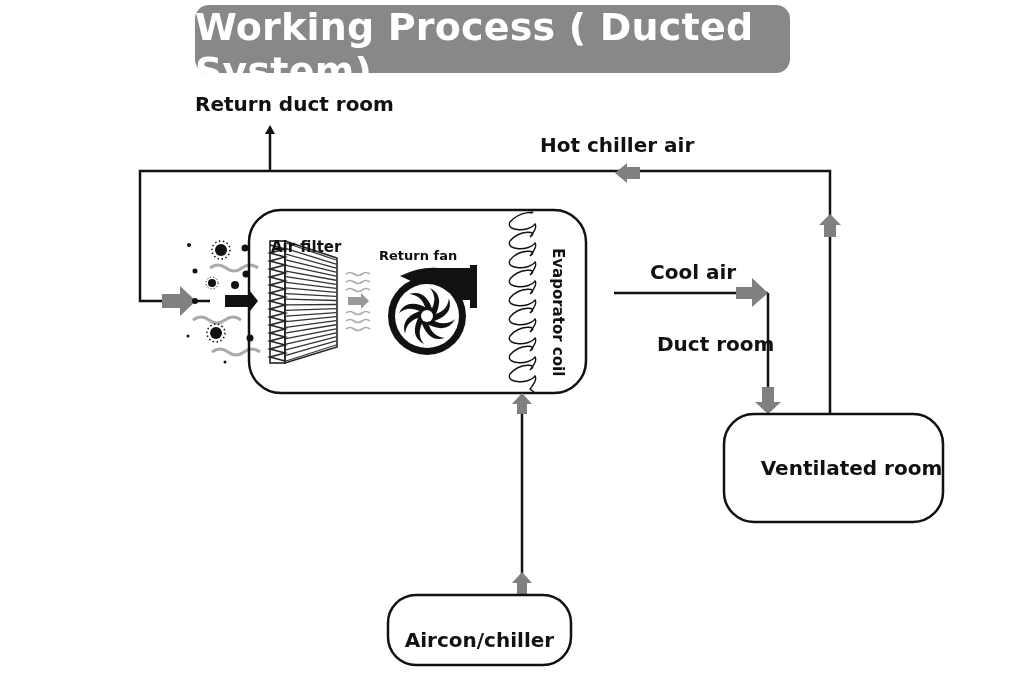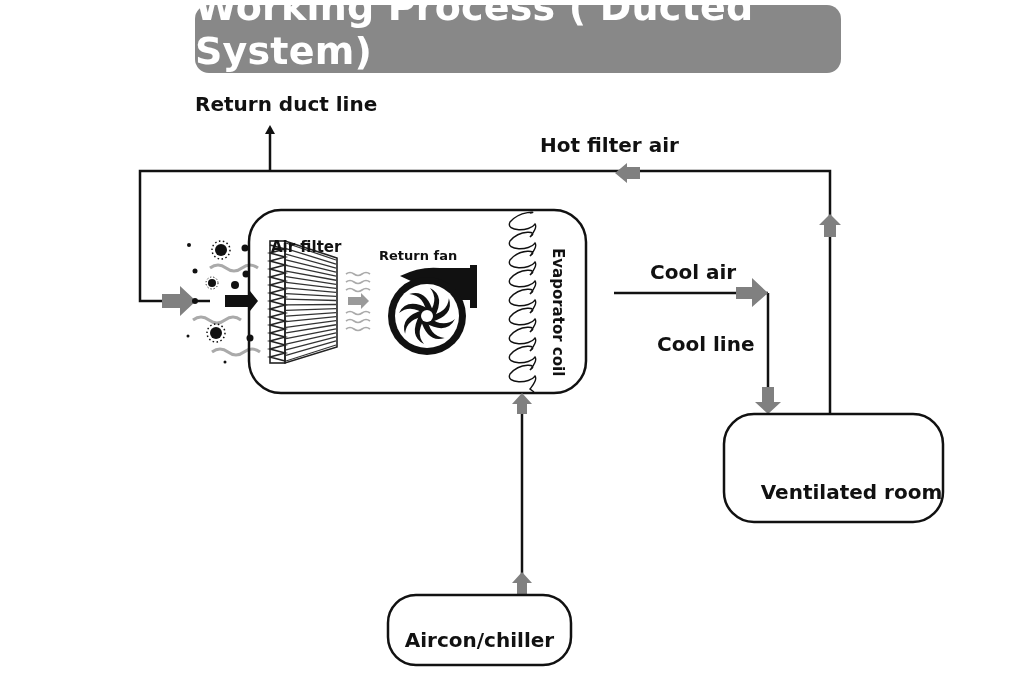--- a/index.html
+++ b/index.html
@@ -1,21 +1,21 @@
 <!DOCTYPE html>
 <html><head>
   <meta charset="utf-8">
   <style>
     html, body { margin: 0; padding: 0; background: #ffffff; }
     body { width: 1024px; height: 683px; position: relative; overflow: hidden;
            font-family: "DejaVu Sans", sans-serif; }
     .title-box {
-      position: absolute; left: 195px; top: 5px; width: 646px; height: 68px;
+      position: absolute; left: 195px; top: 5px; width: 595px; height: 68px;
       background: #888888; border-radius: 14px;
-      display: flex; align-items: flex-end; justify-content: center;
+      display: flex; align-items: flex-start; justify-content: center;
     }
     .title-text {
       color: #ffffff; font-weight: bold; font-size: 38px; letter-spacing: 0.2px;
       font-family: "DejaVu Sans", sans-serif;
     }
     .label {
       position: absolute; font-weight: bold; color: #111111; white-space: nowrap;
       font-family: "DejaVu Sans", sans-serif;
     }
     svg.diagram { position: absolute; left: 0; top: 0; }
@@ -151,22 +151,22 @@
 
   <rect x="724" y="414" width="219" height="108" rx="30" ry="30" fill="#fff" stroke="#111" stroke-width="2.5"></rect>
 
   <line x1="522" y1="404" x2="522" y2="585" stroke="#111" stroke-width="2.5"></line>
   <polygon fill="#808080" points="522,393 532,404 527,404 527,414 517,414 517,404 512,404"></polygon>
   <polygon fill="#808080" points="522,572 532,583 527,583 527,595 517,595 517,583 512,583"></polygon>
 
   <rect x="388" y="595" width="183" height="70" rx="28" ry="28" fill="#fff" stroke="#111" stroke-width="2.5"></rect>
 </svg>
 
-<div class="label" style="left:195px; top:92px; font-size:20px;">Return duct line</div>
-<div class="label" style="left:540px; top:133px; font-size:20px;">Hot filter air</div>
+<div class="label" style="left:195px; top:92px; font-size:20px;">Return duct room</div>
+<div class="label" style="left:540px; top:133px; font-size:20px;">Hot chiller air</div>
 <div class="label" style="left:271px; top:238px; font-size:15px;">Air filter</div>
 <div class="label" style="left:379px; top:248px; font-size:13px;">Return fan</div>
 <div class="vert-label" style="left:567px; top:248px;">Evaporator coil</div>
 <div class="label" style="left:650px; top:260px; font-size:20px;text-align:center;">Cool air</div>
-<div class="label" style="left:657px; top:332px; font-size:20px;">Cool line</div>
+<div class="label" style="left:657px; top:332px; font-size:20px;">Duct room</div>
 
-<div class="box-label" style="left:724px; top:414px; width:255px; height:108px;margin-top:24px;">Ventilated room</div>
+<div class="box-label" style="left:724px; top:414px; width:255px; height:108px;">Ventilated room</div>
 <div class="box-label" style="left:388px; top:595px; width:183px; height:90px;">Aircon/chiller</div>
 
 </body></html>

